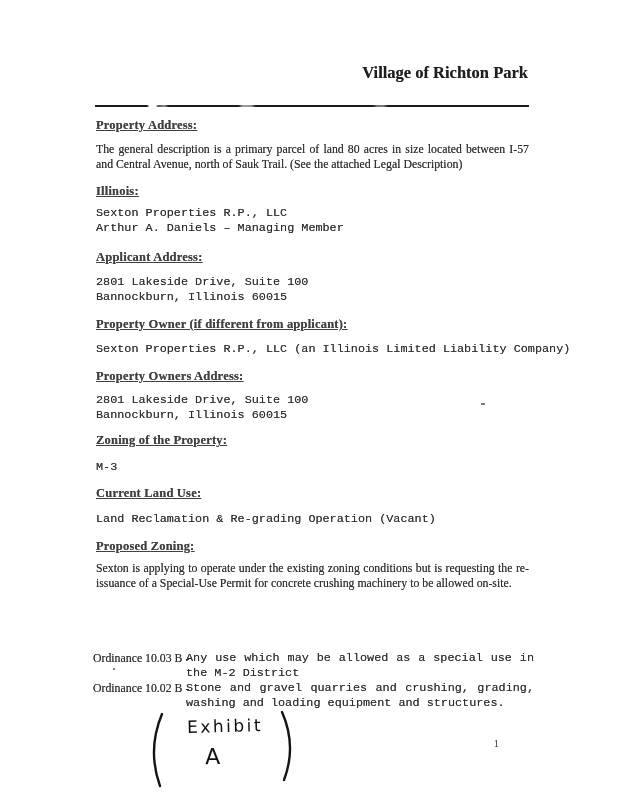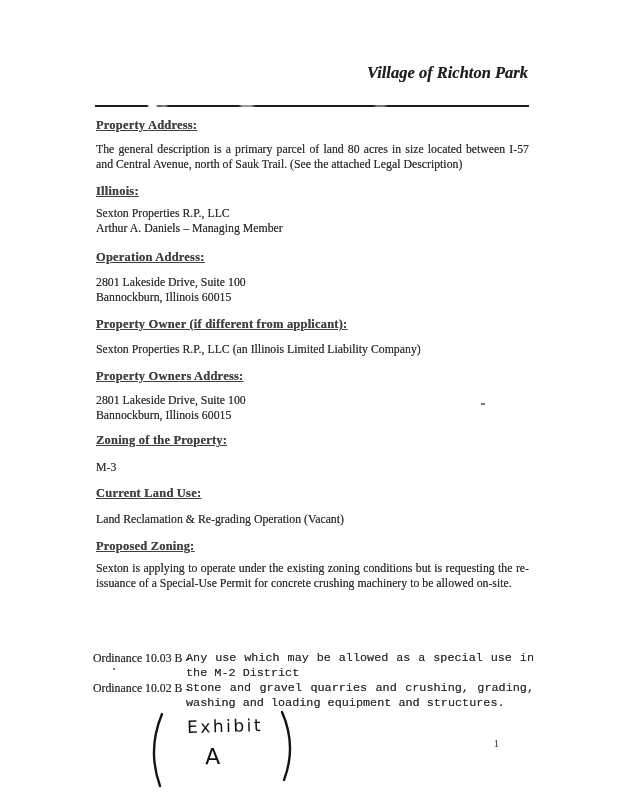--- a/index.html
+++ b/index.html
@@ -13,21 +13,20 @@
     overflow: hidden;
     text-shadow: 0 0 0.6px rgba(70,70,70,0.75);
   }
   .header-title {
     position: absolute;
     left: 95px;
     top: 62px;
     width: 433px;
     text-align: right;
     font-weight: bold;
-    font-style: italic;
     font-size: 16.5px;
     line-height: 21px;
     color: #1f1f1f;
   }
   .header-rule {
     position: absolute;
     left: 95px;
     top: 105px;
     width: 434px;
     height: 2px;
@@ -50,20 +49,21 @@
     text-decoration: underline;
     color: #404040;
     white-space: nowrap;
   }
   .line {
     position: absolute;
     left: 96px;
     font-size: 11.8px;
     line-height: 15px;
     white-space: nowrap;
+    font-family: Liberation Mono, monospace;
   }
   .para {
     position: absolute;
     left: 96px;
     width: 433px;
     font-size: 11.8px;
     line-height: 15.3px;
     text-align: justify;
   }
   .ord-row {
@@ -123,21 +123,21 @@
   </div>
   <div class="header-rule"></div>
 
   <div class="h" style="top:118px">Property Address:</div>
   <div class="para" style="top:142px">The general description is a primary parcel of land 80 acres in size located between I-57 and Central Avenue, north of Sauk Trail. (See the attached Legal Description)</div>
 
   <div class="h" style="top:184px">Illinois:</div>
   <div class="line" style="top:206px">Sexton Properties R.P., LLC</div>
   <div class="line" style="top:221px">Arthur A. Daniels – Managing Member</div>
 
-  <div class="h" style="top:250px">Operation Address:</div>
+  <div class="h" style="top:250px">Applicant Address:</div>
   <div class="line" style="top:275px">2801 Lakeside Drive, Suite 100</div>
   <div class="line" style="top:290px">Bannockburn, Illinois 60015</div>
 
   <div class="h" style="top:317px">Property Owner (if different from applicant):</div>
   <div class="line" style="top:342px">Sexton Properties R.P., LLC (an Illinois Limited Liability Company)</div>
 
   <div class="h" style="top:369px">Property Owners Address:</div>
   <div class="line" style="top:393px">2801 Lakeside Drive, Suite 100</div>
   <div class="line" style="top:408px">Bannockburn, Illinois 60015</div>
 

